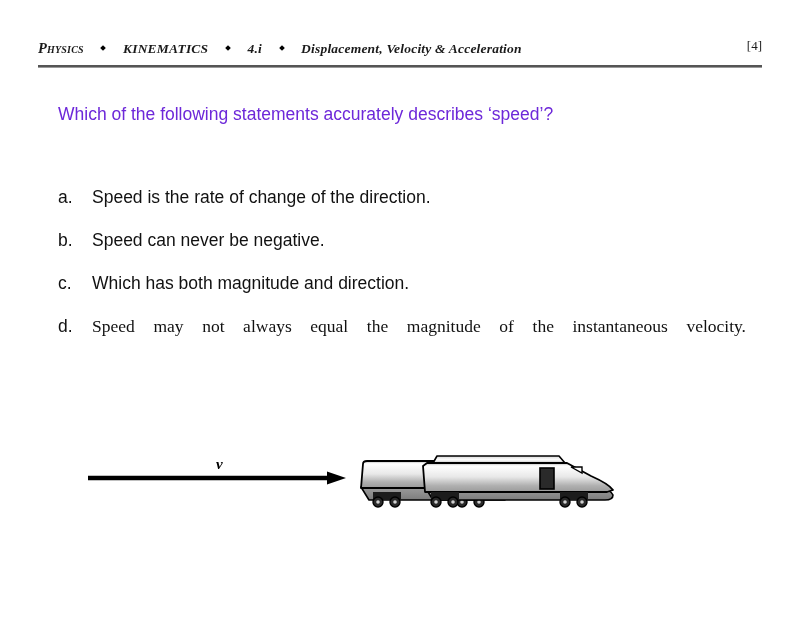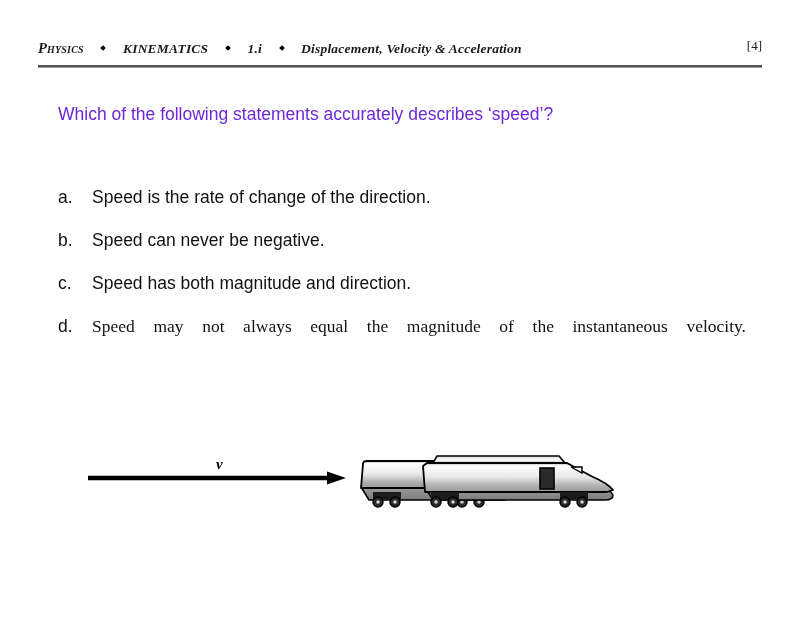--- a/index.html
+++ b/index.html
@@ -157,21 +157,21 @@
 </head>
 <body>
 
 <div id="header">
 
   <div id="header-trail">
     <span class="crumb smallcaps">Physics</span>
     <span class="sep"><i></i></span>
     <span class="crumb">KINEMATICS</span>
     <span class="sep"><i></i></span>
-    <span class="crumb">1.i</span>
+    <span class="crumb">4.i</span>
     <span class="sep"><i></i></span>
     <span class="crumb">Displacement, Velocity &amp; Acceleration</span>
   </div>
 
   <div id="page-number">[4]</div>
 </div>
 
 <div id="header-rule"></div>
 
 <div id="question">Which of the following statements accurately describes ‘speed’?</div>
@@ -183,21 +183,21 @@
     <span class="option-text">Speed is the rate of change of the direction.</span>
   </div>
 
   <div class="option">
     <span class="option-letter">b.</span>
     <span class="option-text">Speed can never be negative.</span>
   </div>
 
   <div class="option">
     <span class="option-letter">c.</span>
-    <span class="option-text">Speed has both magnitude and direction.</span>
+    <span class="option-text">Which has both magnitude and direction.</span>
   </div>
 
   <div class="option wrap">
     <span class="option-letter">d.</span>
     <span class="option-text">Speed may not always equal the magnitude of the instantaneous velocity.</span>
   </div>
 
 </div>
 
 <div id="diagram">

